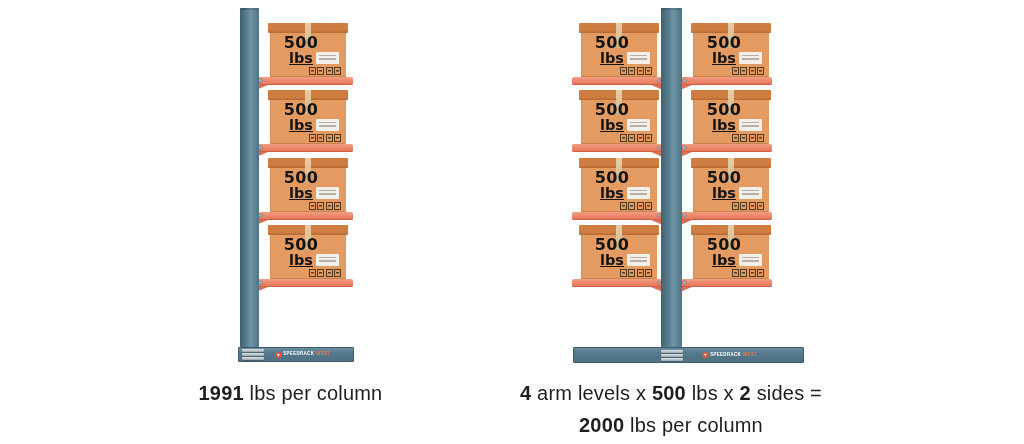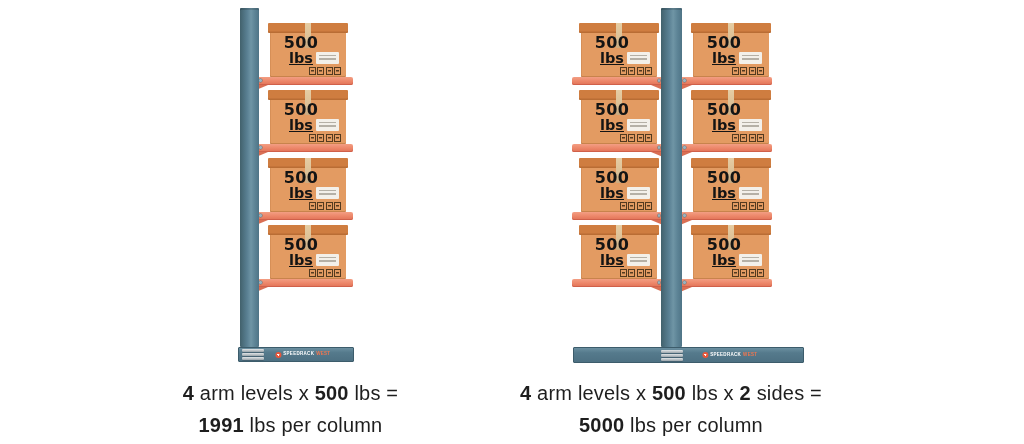--- a/index.html
+++ b/index.html
@@ -328,21 +328,20 @@
       <div class="ic">
           <i></i>
           <i></i>
           <i></i>
           <i></i>
         </div>
     </div>
   </div>
 
   <div class="caption" style="left:118px;top:377px;width:345px;">
-    <div><b>4</b><span> arm levels x </span><b>500</b><span> lbs = </span></div>
     <div><b>1991</b><span> lbs per column</span></div>
   </div>
   <div class="caption" style="left:494px;top:377px;width:354px;">
     <div><b>4</b><span> arm levels x </span><b>500</b><span> lbs x </span><b>2</b><span> sides = </span></div>
-    <div><b>5000</b><span> lbs per column</span></div>
+    <div><b>2000</b><span> lbs per column</span></div>
   </div>
 
 </div>
 
 </body></html>

